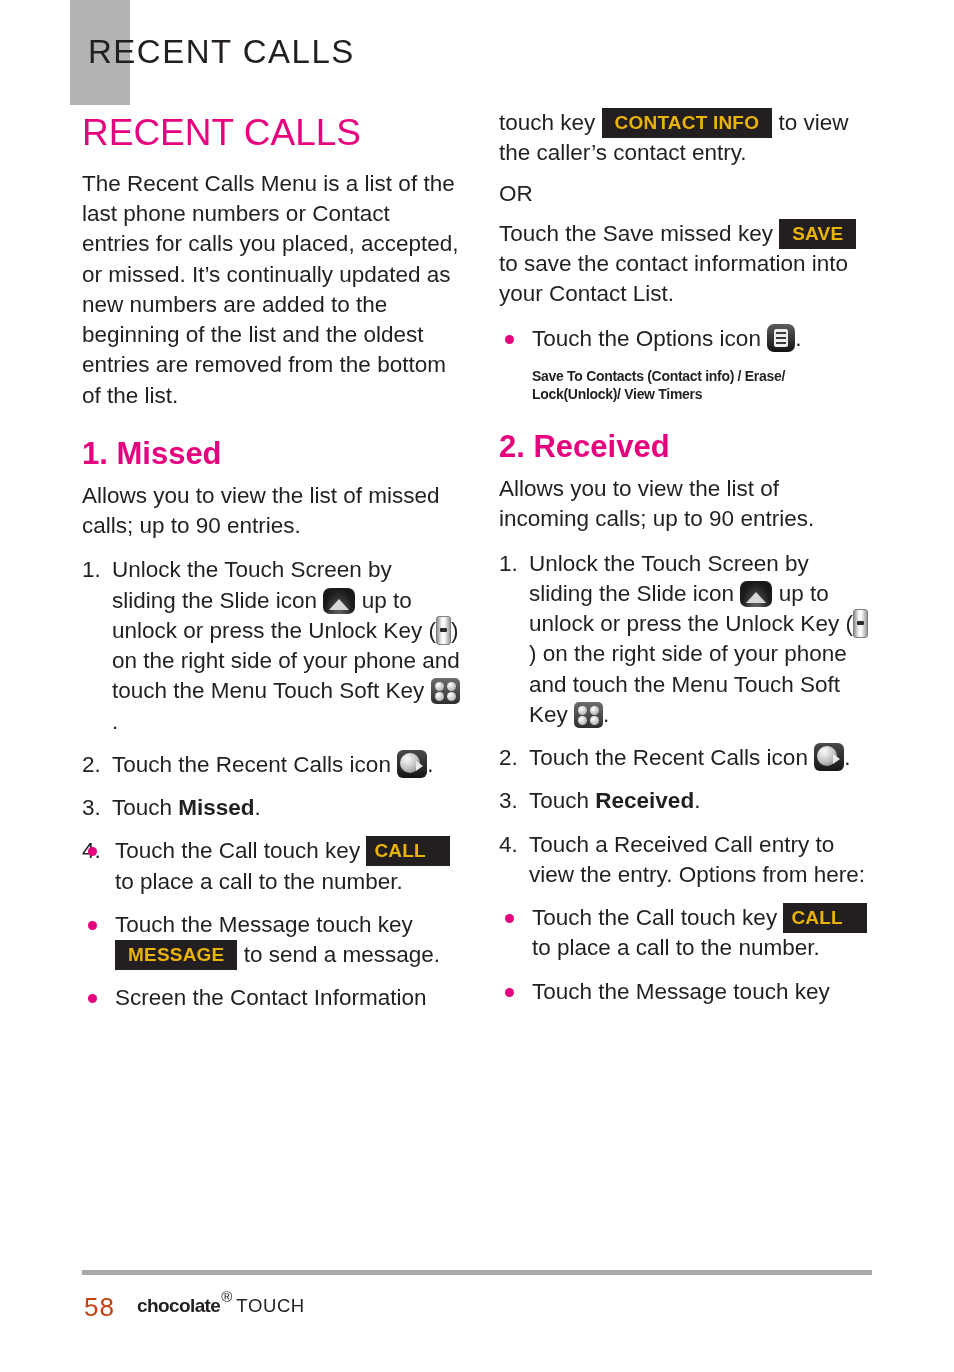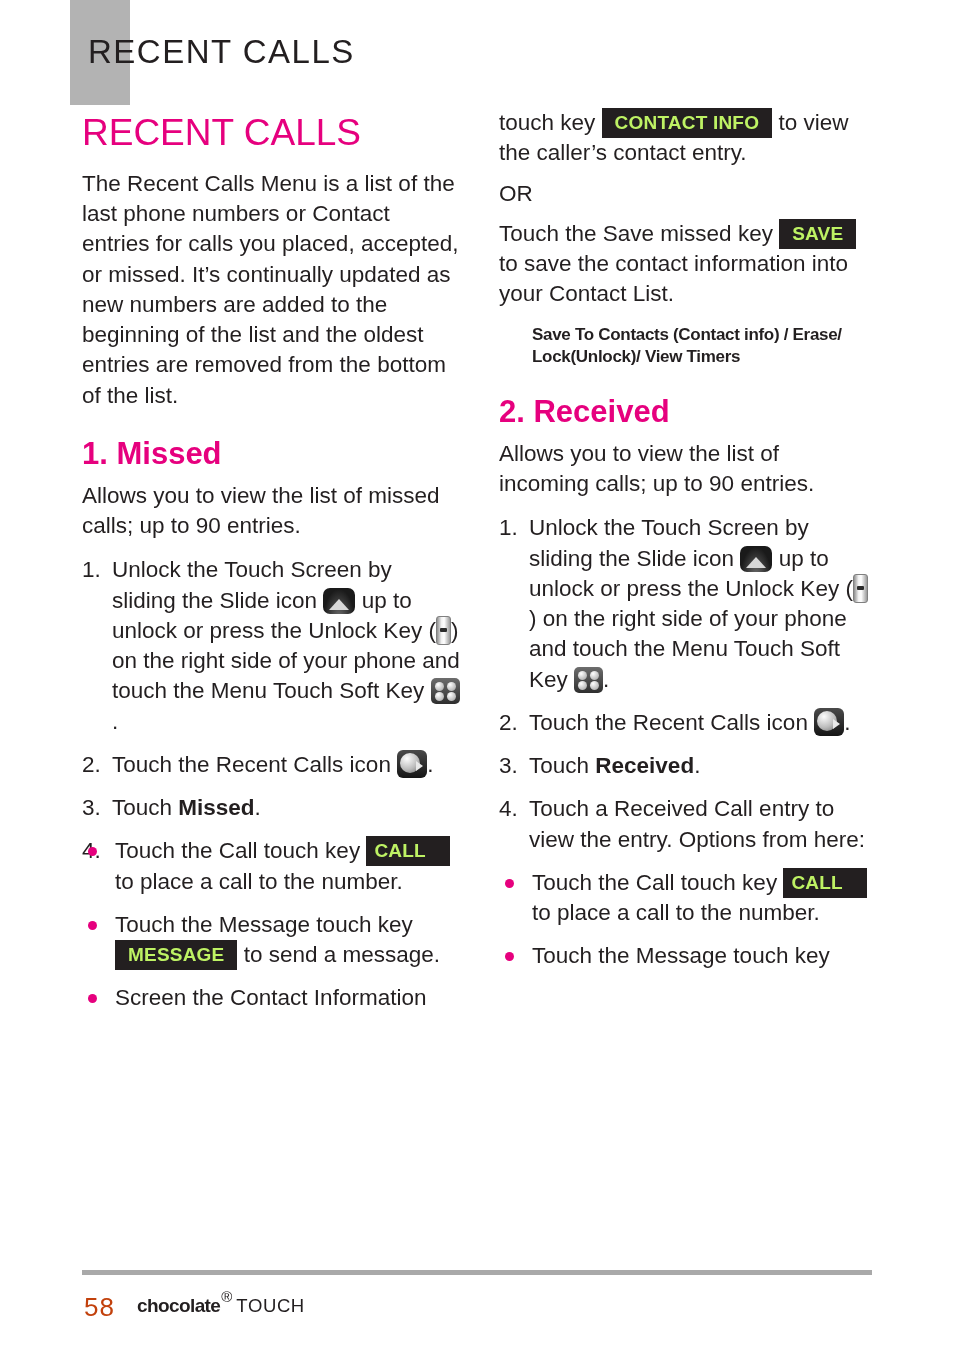--- a/index.html
+++ b/index.html
@@ -90,34 +90,34 @@
   .ul-item > .dot {
     position: absolute;
     left: 6px;
     top: 11px;
     width: 9px;
     height: 9px;
     border-radius: 50%;
     background: #E6007E;
   }
   .note {
-    font-size: 17px;
+    font-size: 14px;
     font-weight: 700;
     line-height: 1.33;
     margin: 4px 0 14px 0;
     padding-left: 33px;
     letter-spacing: -0.3px;
   }
   b, .bold { font-weight: 700; }
 
   
   .chip {
     display: inline-block;
     background: #231f20;
-    color: #bef264;
+    color: #eab308;
     font-weight: 700;
     font-size: 19px;
     line-height: 1;
     padding: 5px 24px 6px 8px;
     vertical-align: 1px;
     letter-spacing: 0.2px;
     white-space: nowrap;
   }
   .chip.wide { padding-left: 13px; padding-right: 13px; }
 
@@ -331,20 +331,25 @@
   </p>
 
   <p class="body tight">OR</p>
 
   <p class="body">
     <span>Touch the Save missed key</span>
     <span class="chip wide">SAVE</span>
     <span>to save the contact information into your Contact List.</span>
   </p>
 
+  <div class="ul-item">
+    <span class="dot"></span>
+    <span>Touch the Options icon</span>
+    <span class="ic ic-options"></span><span>.</span>
+  </div>
 
   <div class="note">Save To Contacts (Contact info) / Erase/ Lock(Unlock)/ View Timers</div>
 
   <h2 class="section-title">2. Received</h2>
 
   <p class="body">Allows you to view the list of incoming calls; up to 90 entries.</p>
 
   <div class="ol-item">
     <span class="num">1.</span>
     <span>Unlock the Touch Screen by sliding the Slide icon</span>

